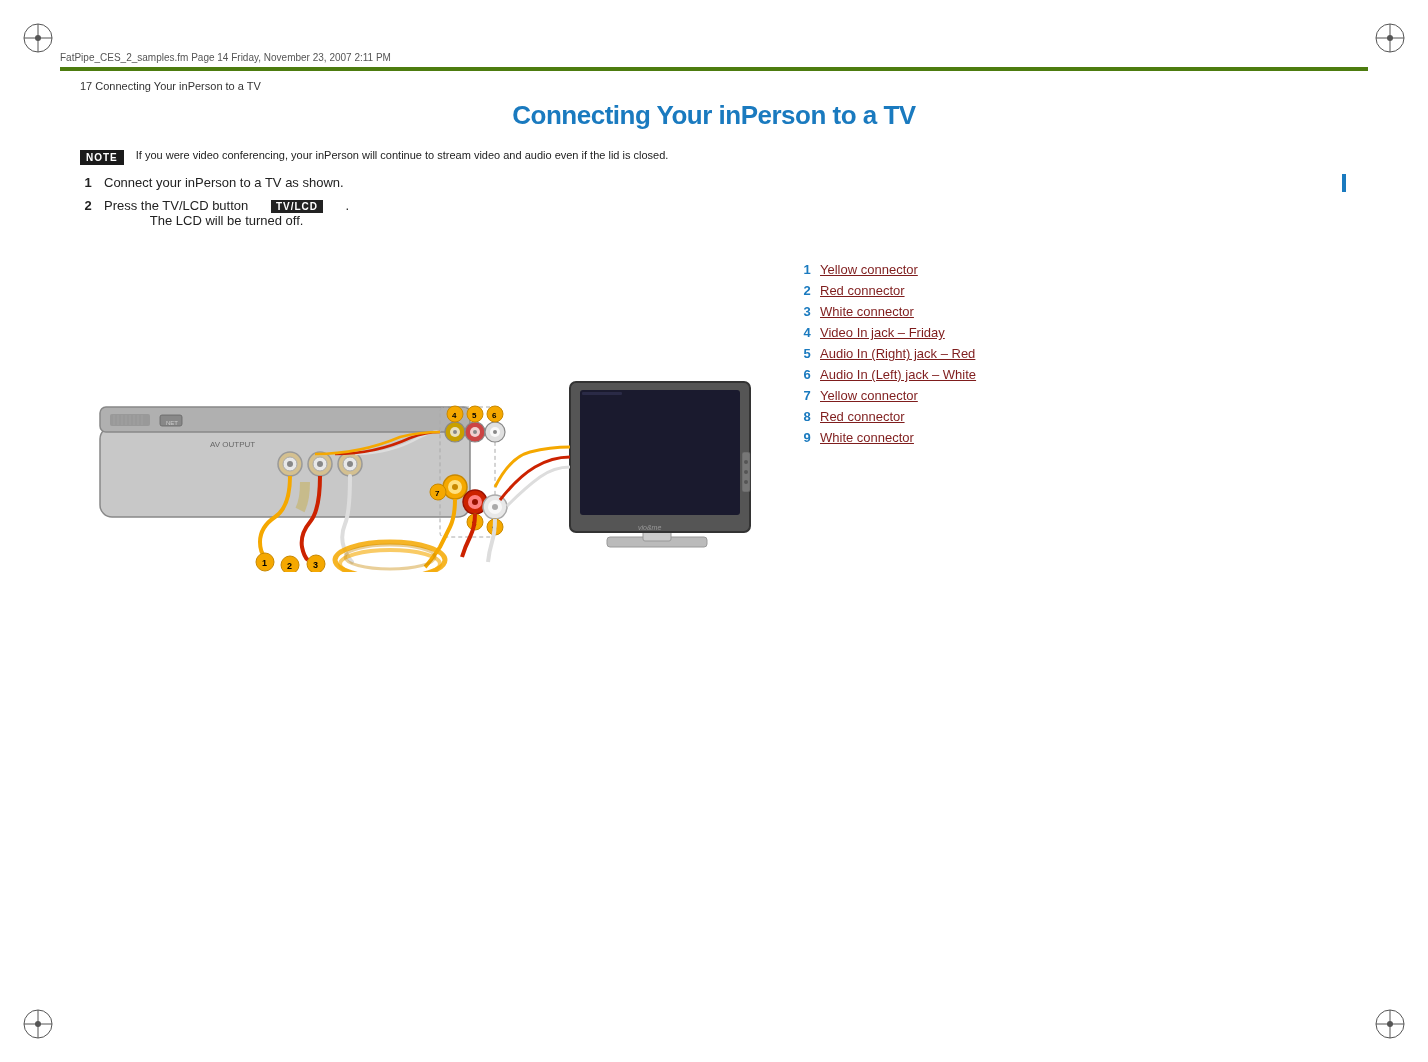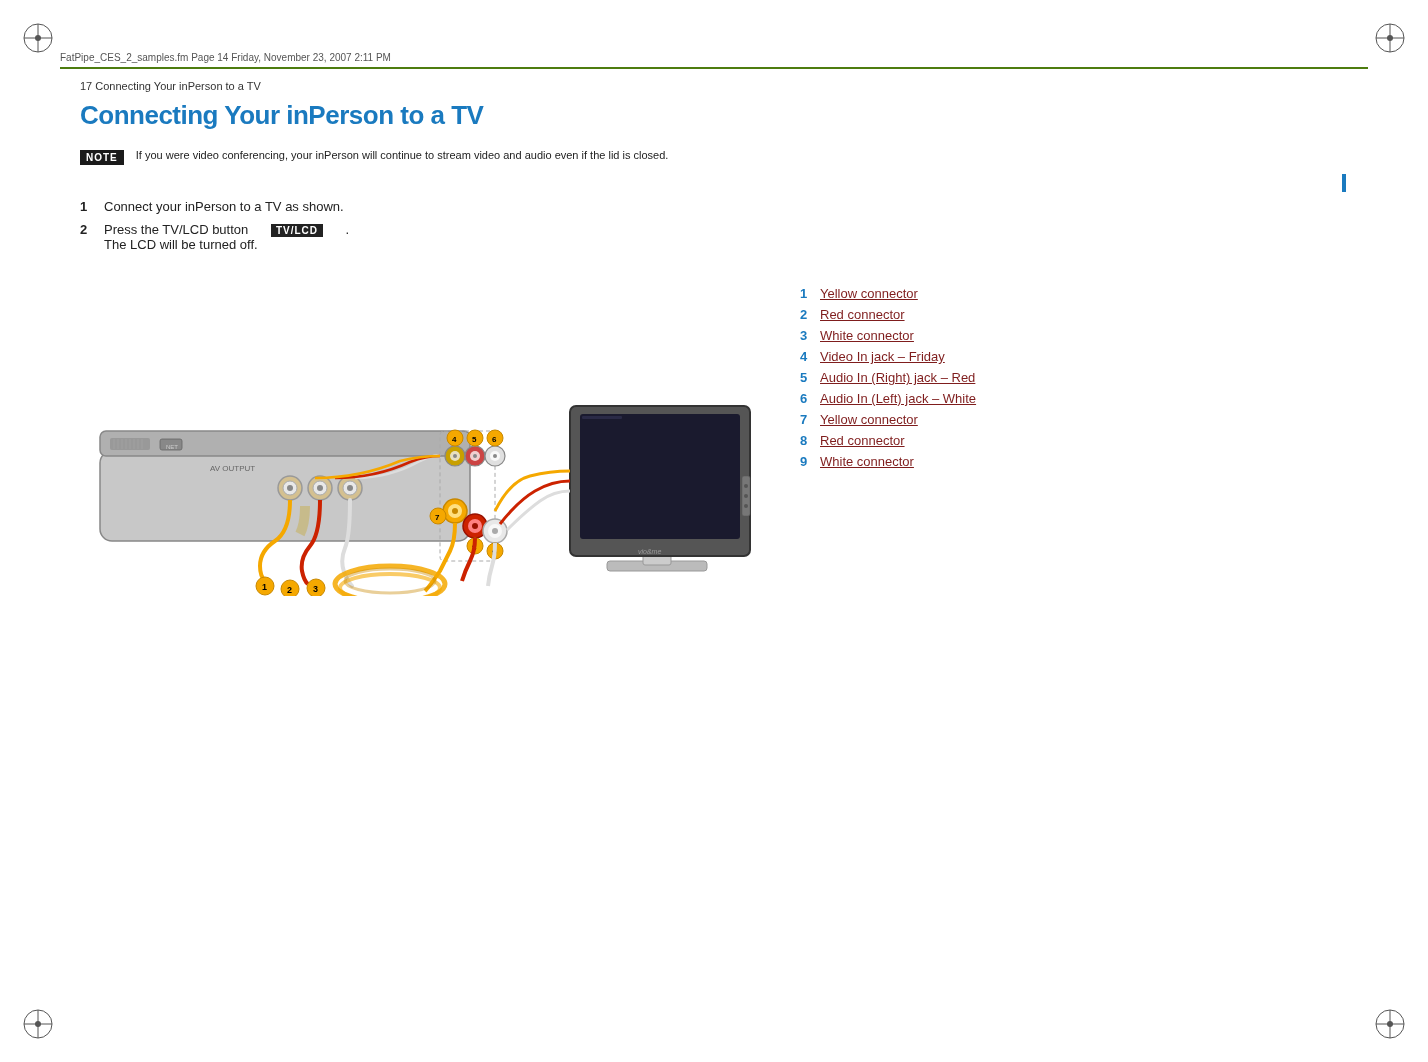--- a/index.html
+++ b/index.html
@@ -27,56 +27,57 @@
     .reg-bl { bottom: 18px; left: 18px; }
     .reg-br { bottom: 18px; right: 18px; }
 
     
     .file-info {
       position: absolute;
       top: 52px;
       left: 60px;
       font-size: 10px;
       color: #555;
-      border-bottom: 2px solid #4d7c0f;
+      border-bottom: 4px solid #4d7c0f;
       width: calc(100% - 120px);
       padding-bottom: 4px;
     }
 
     
     .section-header {
       position: absolute;
       top: 80px;
       left: 80px;
       font-size: 11px;
       color: #333;
     }
 
     
     .content {
       position: absolute;
       top: 100px;
       left: 80px;
       right: 80px;
+      text-align: center;
     }
 
     
     .page-title {
       font-size: 26px;
       font-weight: bold;
       color: #1a7abf;
       margin-bottom: 18px;
       letter-spacing: -0.5px;
     }
 
     
     .note-box {
       display: flex;
       align-items: flex-start;
-      margin-bottom: 34px;
+      margin-bottom: 10px;
       gap: 12px;
     }
 
     .note-label {
       background: #1a1a1a;
       color: #fff;
       font-size: 10px;
       font-weight: bold;
       padding: 2px 6px;
       white-space: nowrap;

